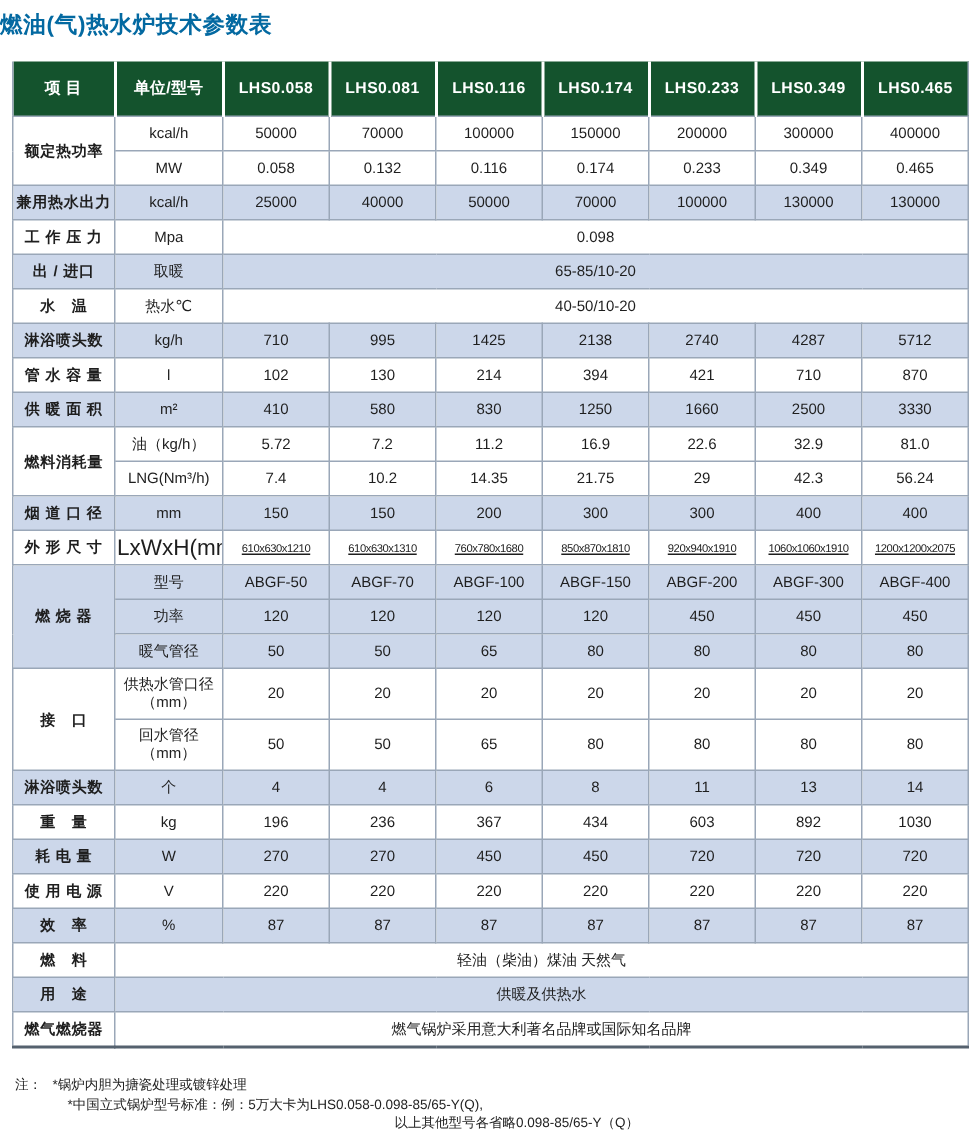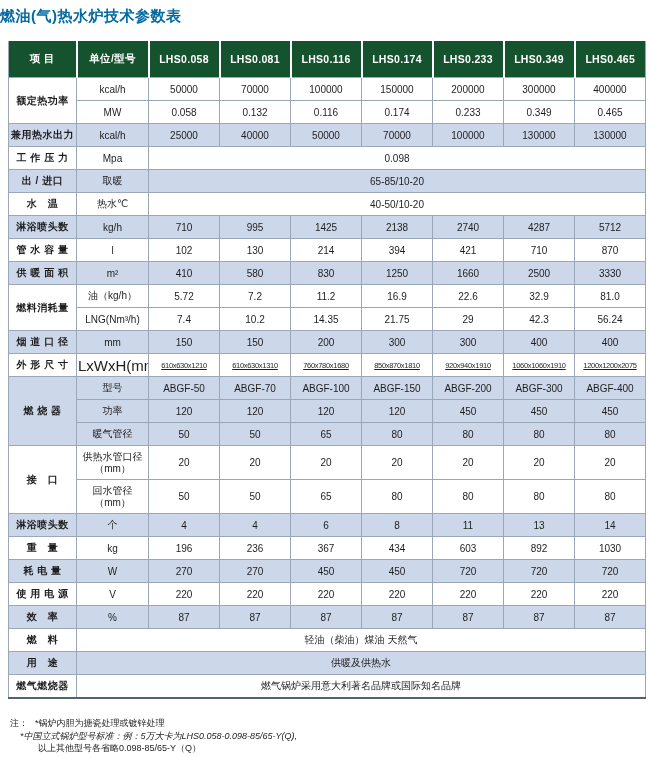--- a/index.html
+++ b/index.html
@@ -72,22 +72,22 @@
   tr.small td.unit { font-size: 15px; }
   td.merged { }
   .notes {
     margin: 18px 0 0 10px;
     font-size: 9px;
     color: #222;
     line-height: 12.5px;
   }
   .note-row1 { display: flex; }
   .note-prefix { margin-right: 7px; white-space: nowrap; }
-  .note-indent  { margin-left: 10px; font-style: italic; }
-  .note-indent2 { margin-left: 28px; }
+  .note-indent  { margin-left: 35px; }
+  .note-indent2 { margin-left: 28px; text-align: center; }
 </style>
 </head>
 <body>
 
 <div class="page">
   <div class="title">燃油(气)热水炉技术参数表</div>
 
   <table class="spec">
     <colgroup>
       <col style="width:68px">

